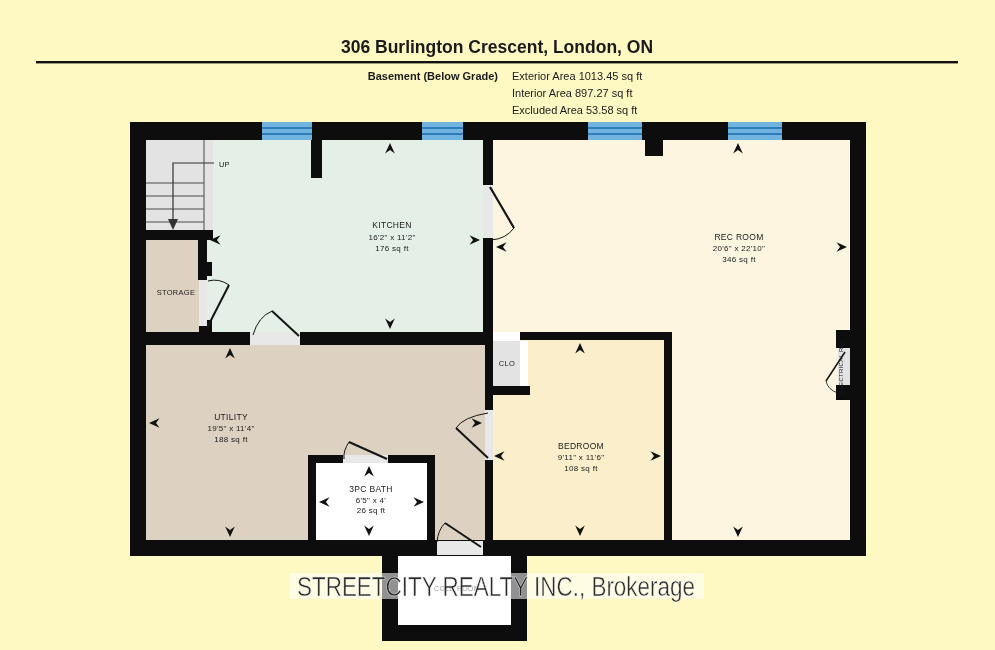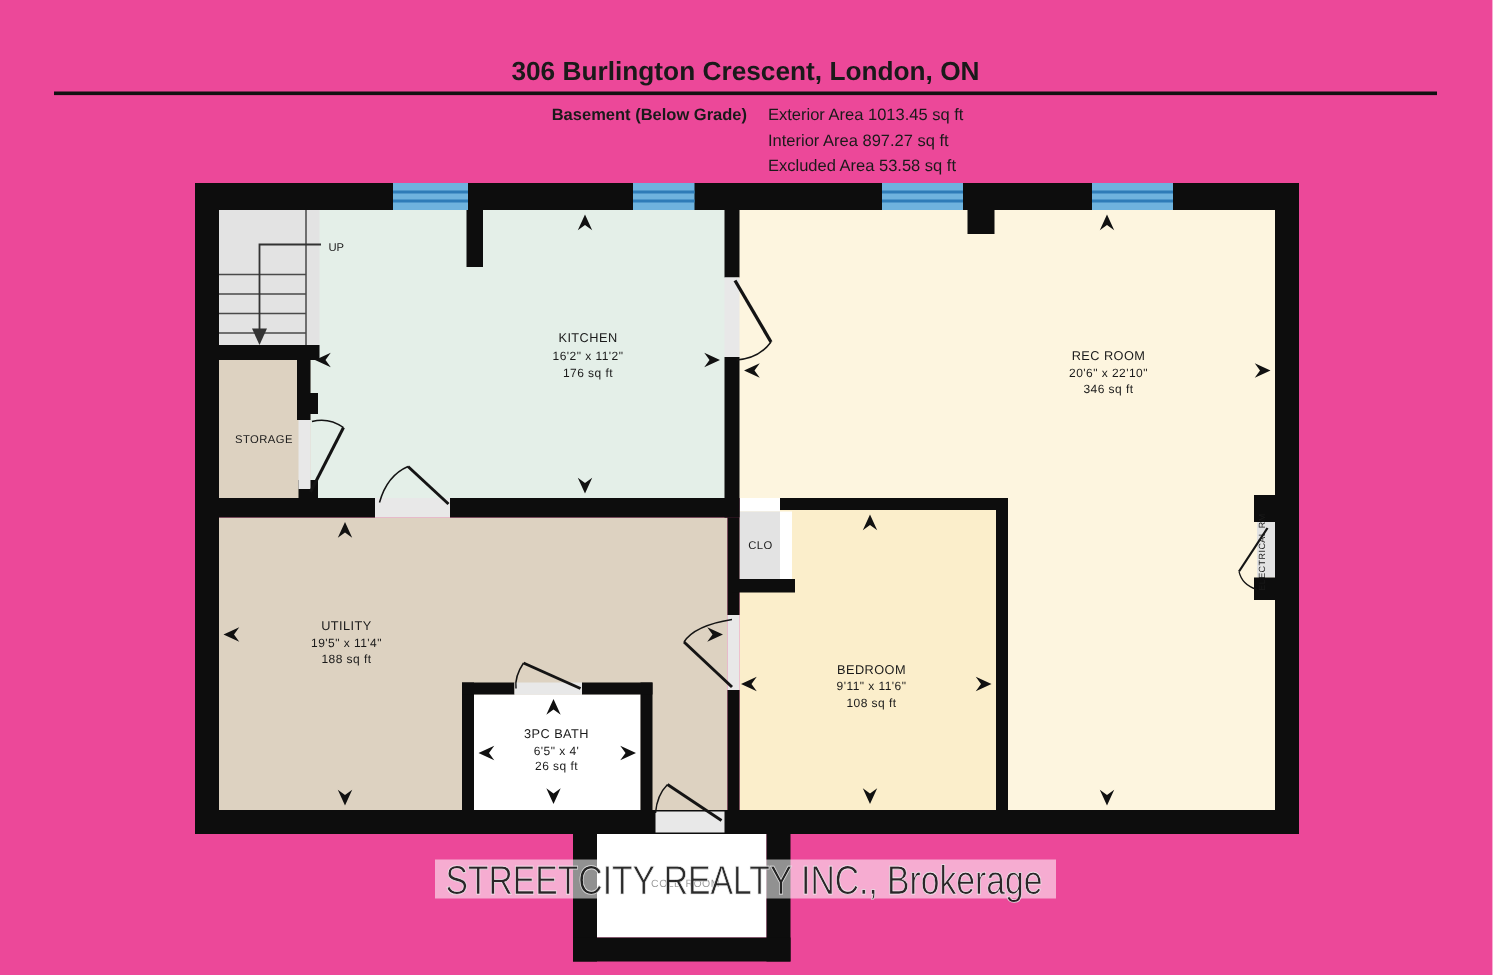--- a/index.html
+++ b/index.html
@@ -1,16 +1,16 @@
 <!DOCTYPE html>
 <html><head>
 <meta charset="utf-8">
 <style>
   html,body{margin:0;padding:0;background:#ffffff;}
-  .page{position:relative;width:995px;height:650px;background:#ec4899;overflow:hidden;
+  .page{position:relative;width:995px;height:650px;background:#fef9c3;overflow:hidden;
         font-family:"Liberation Sans", sans-serif;}
   svg text{font-family:"Liberation Sans", sans-serif;fill:#1a1a1a;}
   .room-label{letter-spacing:.3px;}
 </style>
 </head>
 <body>
 
 <div class="page">
 <svg width="995" height="650" viewBox="0 0 995 650">
   <defs>

